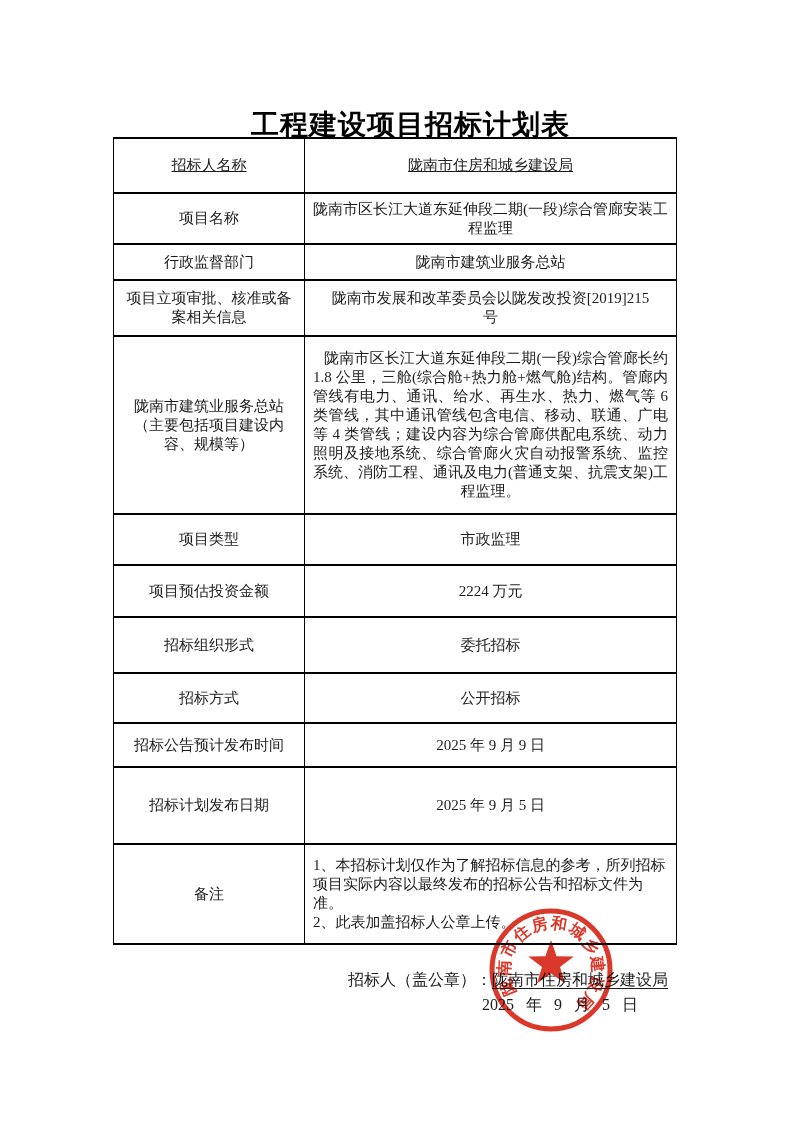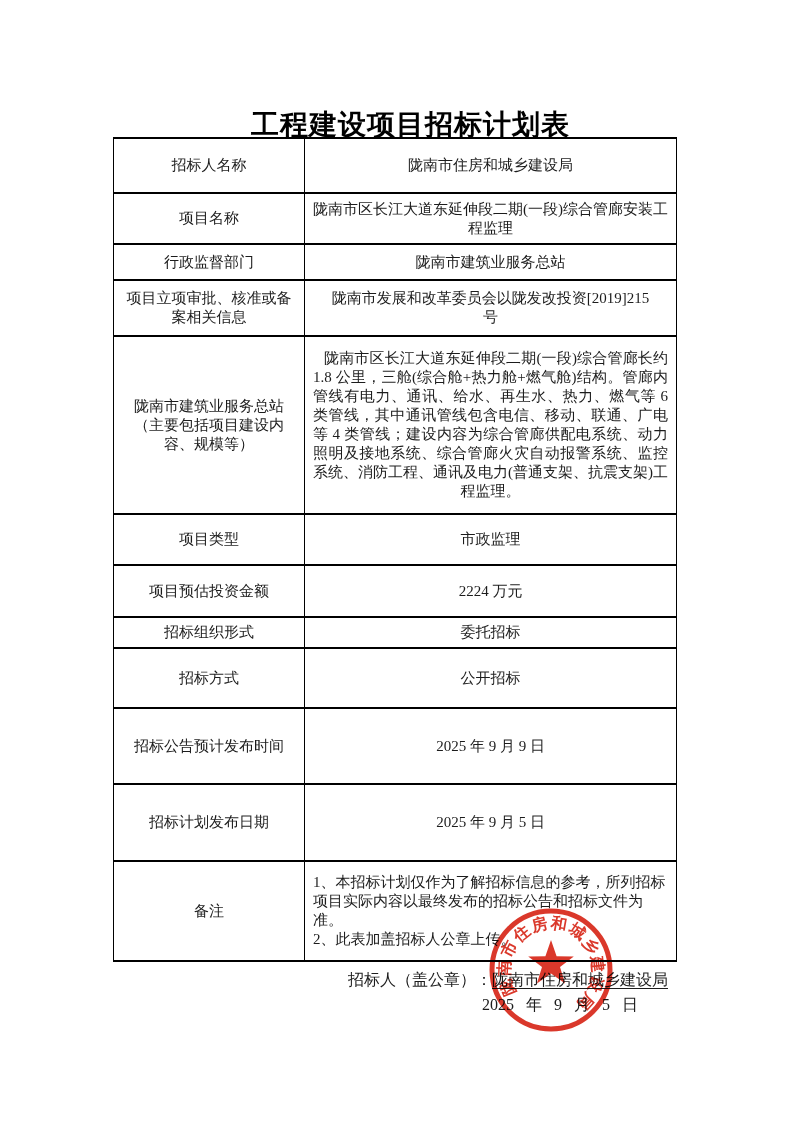--- a/index.html
+++ b/index.html
@@ -50,24 +50,24 @@
   td.value.para {
     text-align: justify;
     text-align-last: center;
     text-indent: 11px;
     padding: 12px 8px;
   }
   td.value.remarks {
     text-align: left;
     padding: 4px 4px 4px 8px;
   }
-  .r0 { height: 55px; } .r1 { height: 51px; } .r2 { height: 36px; }
+  .r0 { height: 55px; text-decoration: underline; } .r1 { height: 51px; } .r2 { height: 36px; }
   .r3 { height: 52px; } .r4 { height: 172px; } .r5 { height: 51px; }
-  .r6 { height: 52px; } .r7 { height: 31px; } .r8 { height: 60px; }
-  .r9 { height: 76px; margin-top: 43px; } .r10 { height: 77px; } .r11 { height: 100px; }
+  .r6 { height: 52px; } .r7 { height: 56px; } .r8 { height: 50px; }
+  .r9 { height: 44px; margin-top: 43px; } .r10 { height: 77px; } .r11 { height: 100px; }
   .sign-line {
     position: absolute;
     left: 348px;
     top: 970px;
     font-size: 16px;
     white-space: nowrap;
   }
   .sign-line .u {
     text-decoration: underline;
     text-underline-offset: 3px;

